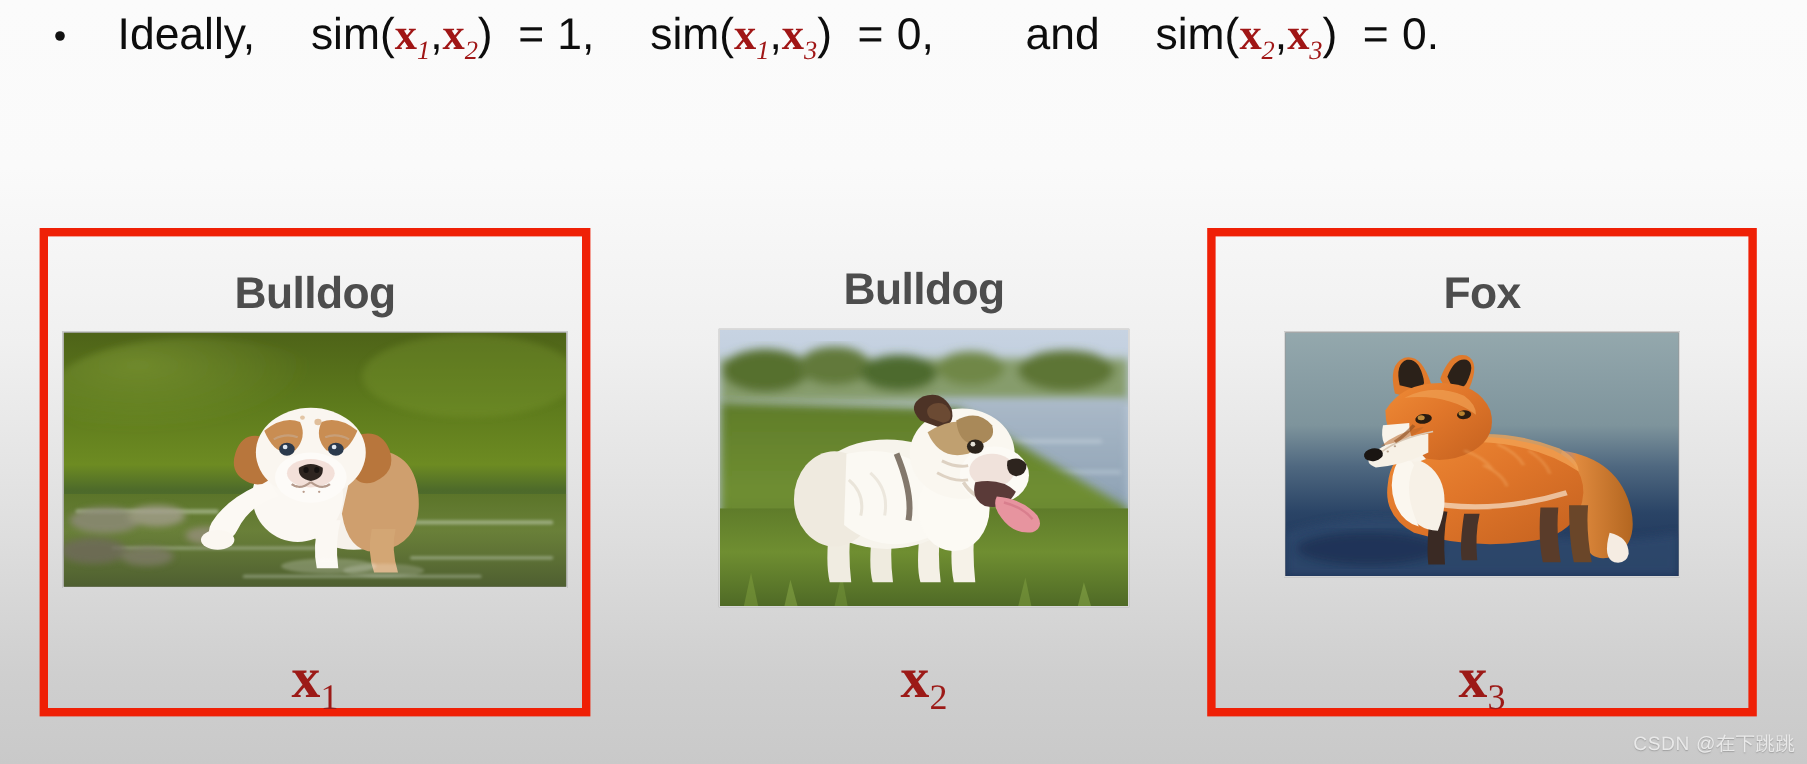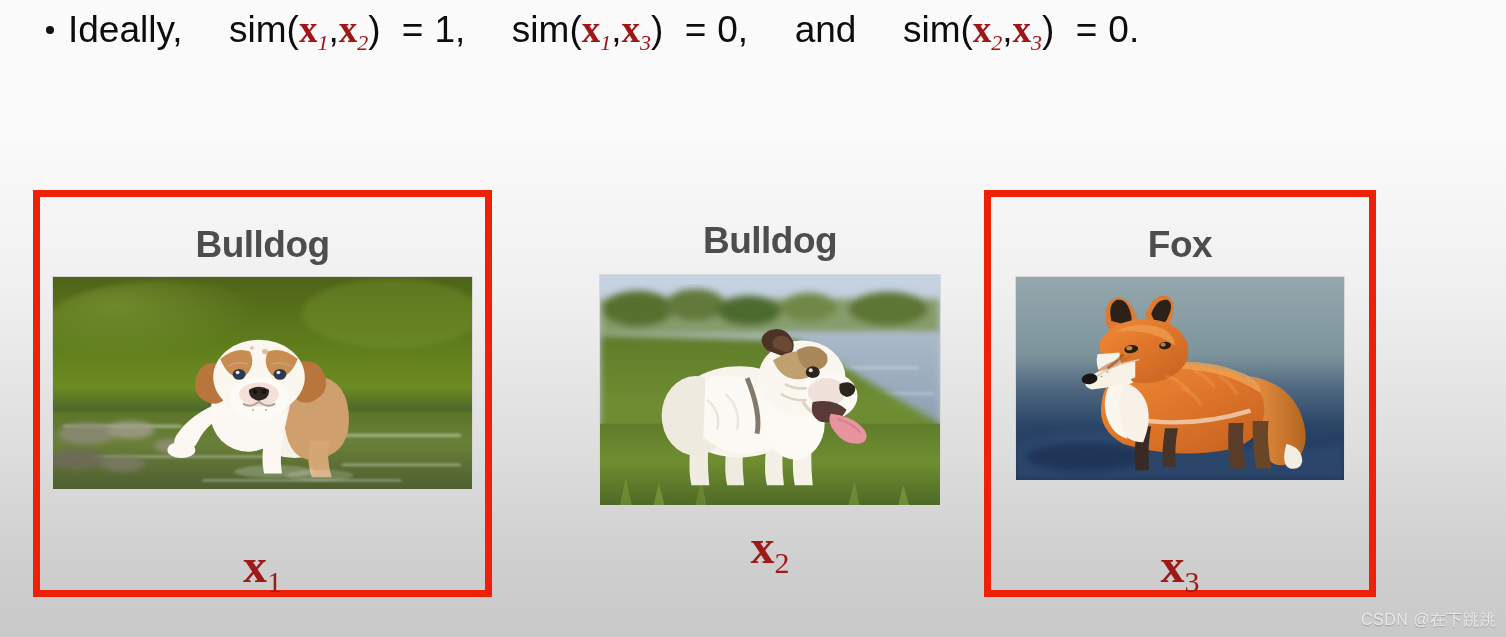--- a/index.html
+++ b/index.html
@@ -41,20 +41,21 @@
   }
   .eq-text {
     font-size: 37px;
     color: #0d0d0d;
     letter-spacing: 0px;
   }
   .eq-word {
     font-family: "Liberation Sans", sans-serif;
     font-size: 37px;
     color: #0d0d0d;
+    margin-left: 30px;
   }
   .eq-serif {
     font-family: Liberation Sans, sans-serif;
     font-size: 37px;
     color: #0d0d0d;
   }
   .eq-gap-lg { display: inline-block; width: 26px; }
   .eq-gap-sm { display: inline-block; width: 11px; }
   .eq-var {
     font-family: "Liberation Serif", serif;
@@ -375,25 +376,25 @@
 
             <path d="M186 110 q12 6 22 4" stroke="#ddd1c2" stroke-width="2.5" fill="none"></path>
             <path d="M182 120 q14 8 26 6" stroke="#ded2c3" stroke-width="2.5" fill="none"></path>
           </g>
 
           <path d="M108 126 q14 12 10 30" stroke="#e6e0d3" stroke-width="2.5" fill="none" opacity="0.8"></path>
           <path d="M126 120 q16 14 12 36" stroke="#e6e0d3" stroke-width="2.5" fill="none" opacity="0.7"></path>
         </g>
       </svg>
     </div>
-    <div class="card-varlabel" style="margin-top:17px;"><span>x</span><sub>2</sub></div>
+    <div class="card-varlabel" style="margin-top:36px;"><span>x</span><sub>2</sub></div>
   </div>
 </div>
 
-<div class="card bordered" id="card-3" style="left:984px; top:190px; width:392px; height:407px;">
+<div class="card bordered" id="card-3" style="left:1006px; top:190px; width:458px; height:407px;">
   <div class="card-inner">
     <div class="card-title" style="margin-top:29px;">Fox</div>
     <div class="card-photo" style="width:330px; height:231px; margin-top:13px;">
       <svg class="photo-svg" viewBox="0 0 330 231" preserveAspectRatio="none">
         <defs>
           <linearGradient id="g3bg" x1="0" y1="0" x2="0" y2="1">
             <stop offset="0%" stop-color="#94a8ad"></stop>
             <stop offset="38%" stop-color="#7e949c"></stop>
             <stop offset="55%" stop-color="#4f6880"></stop>
             <stop offset="74%" stop-color="#2a4466"></stop>

